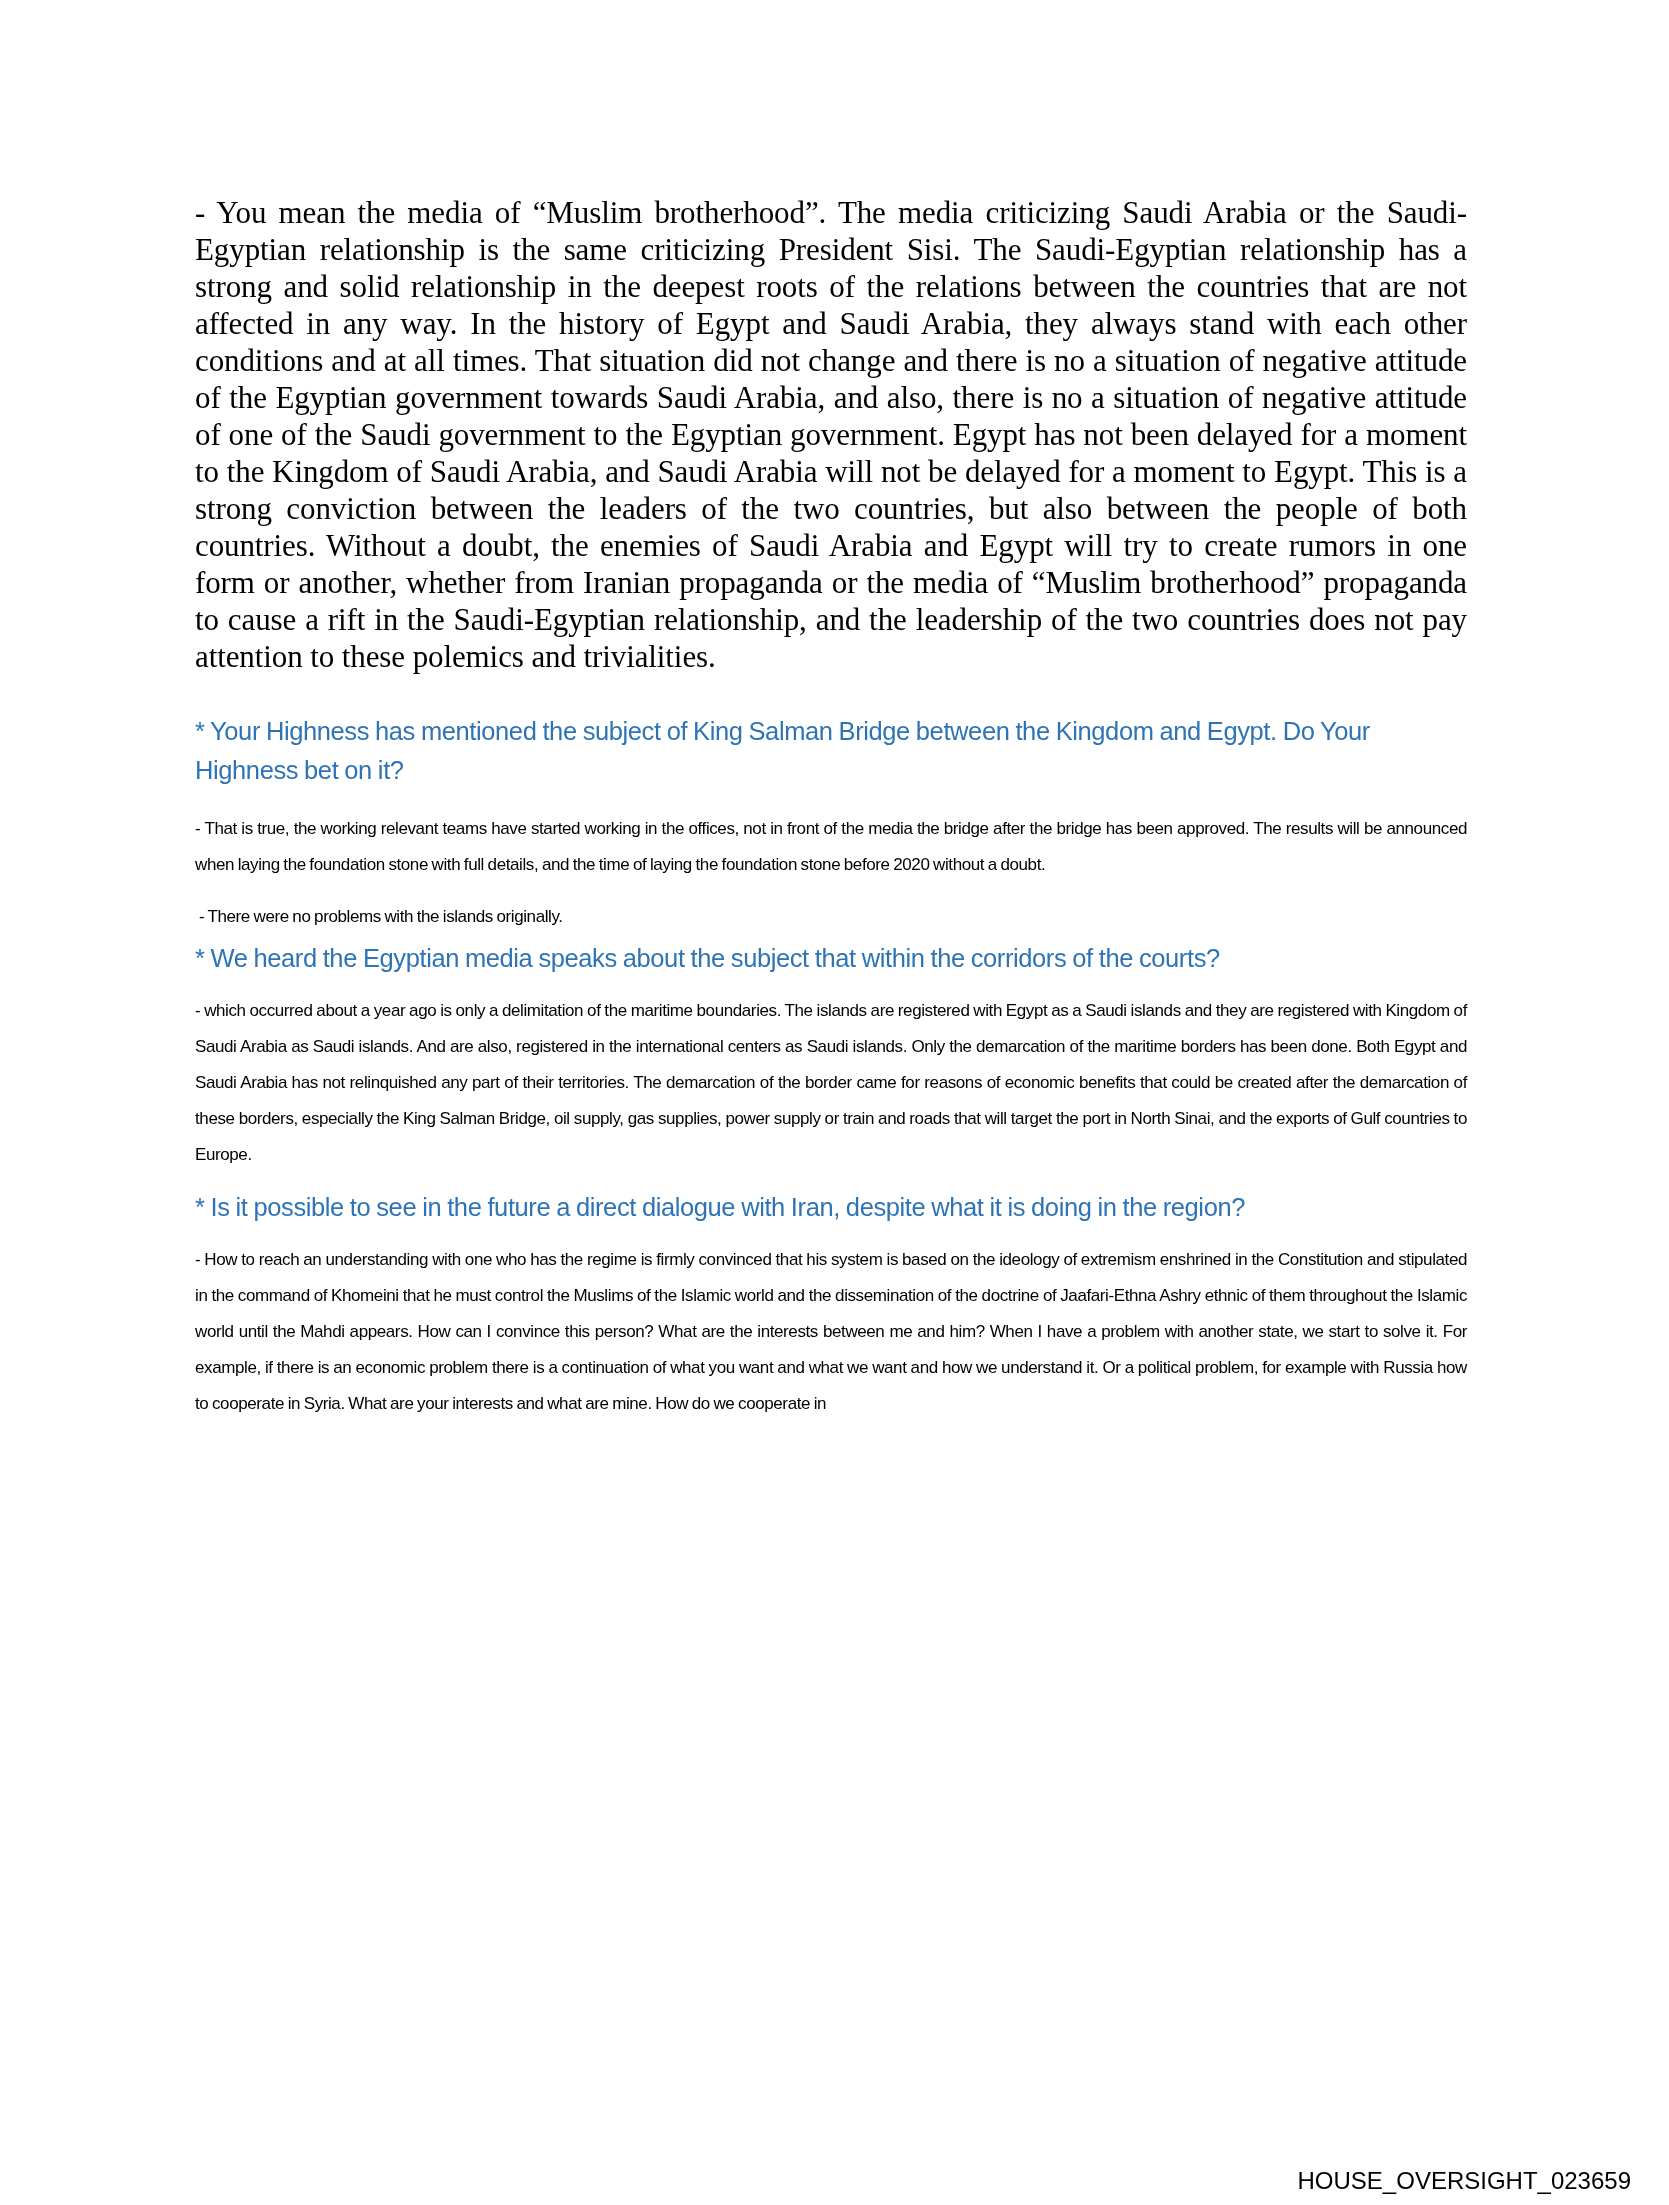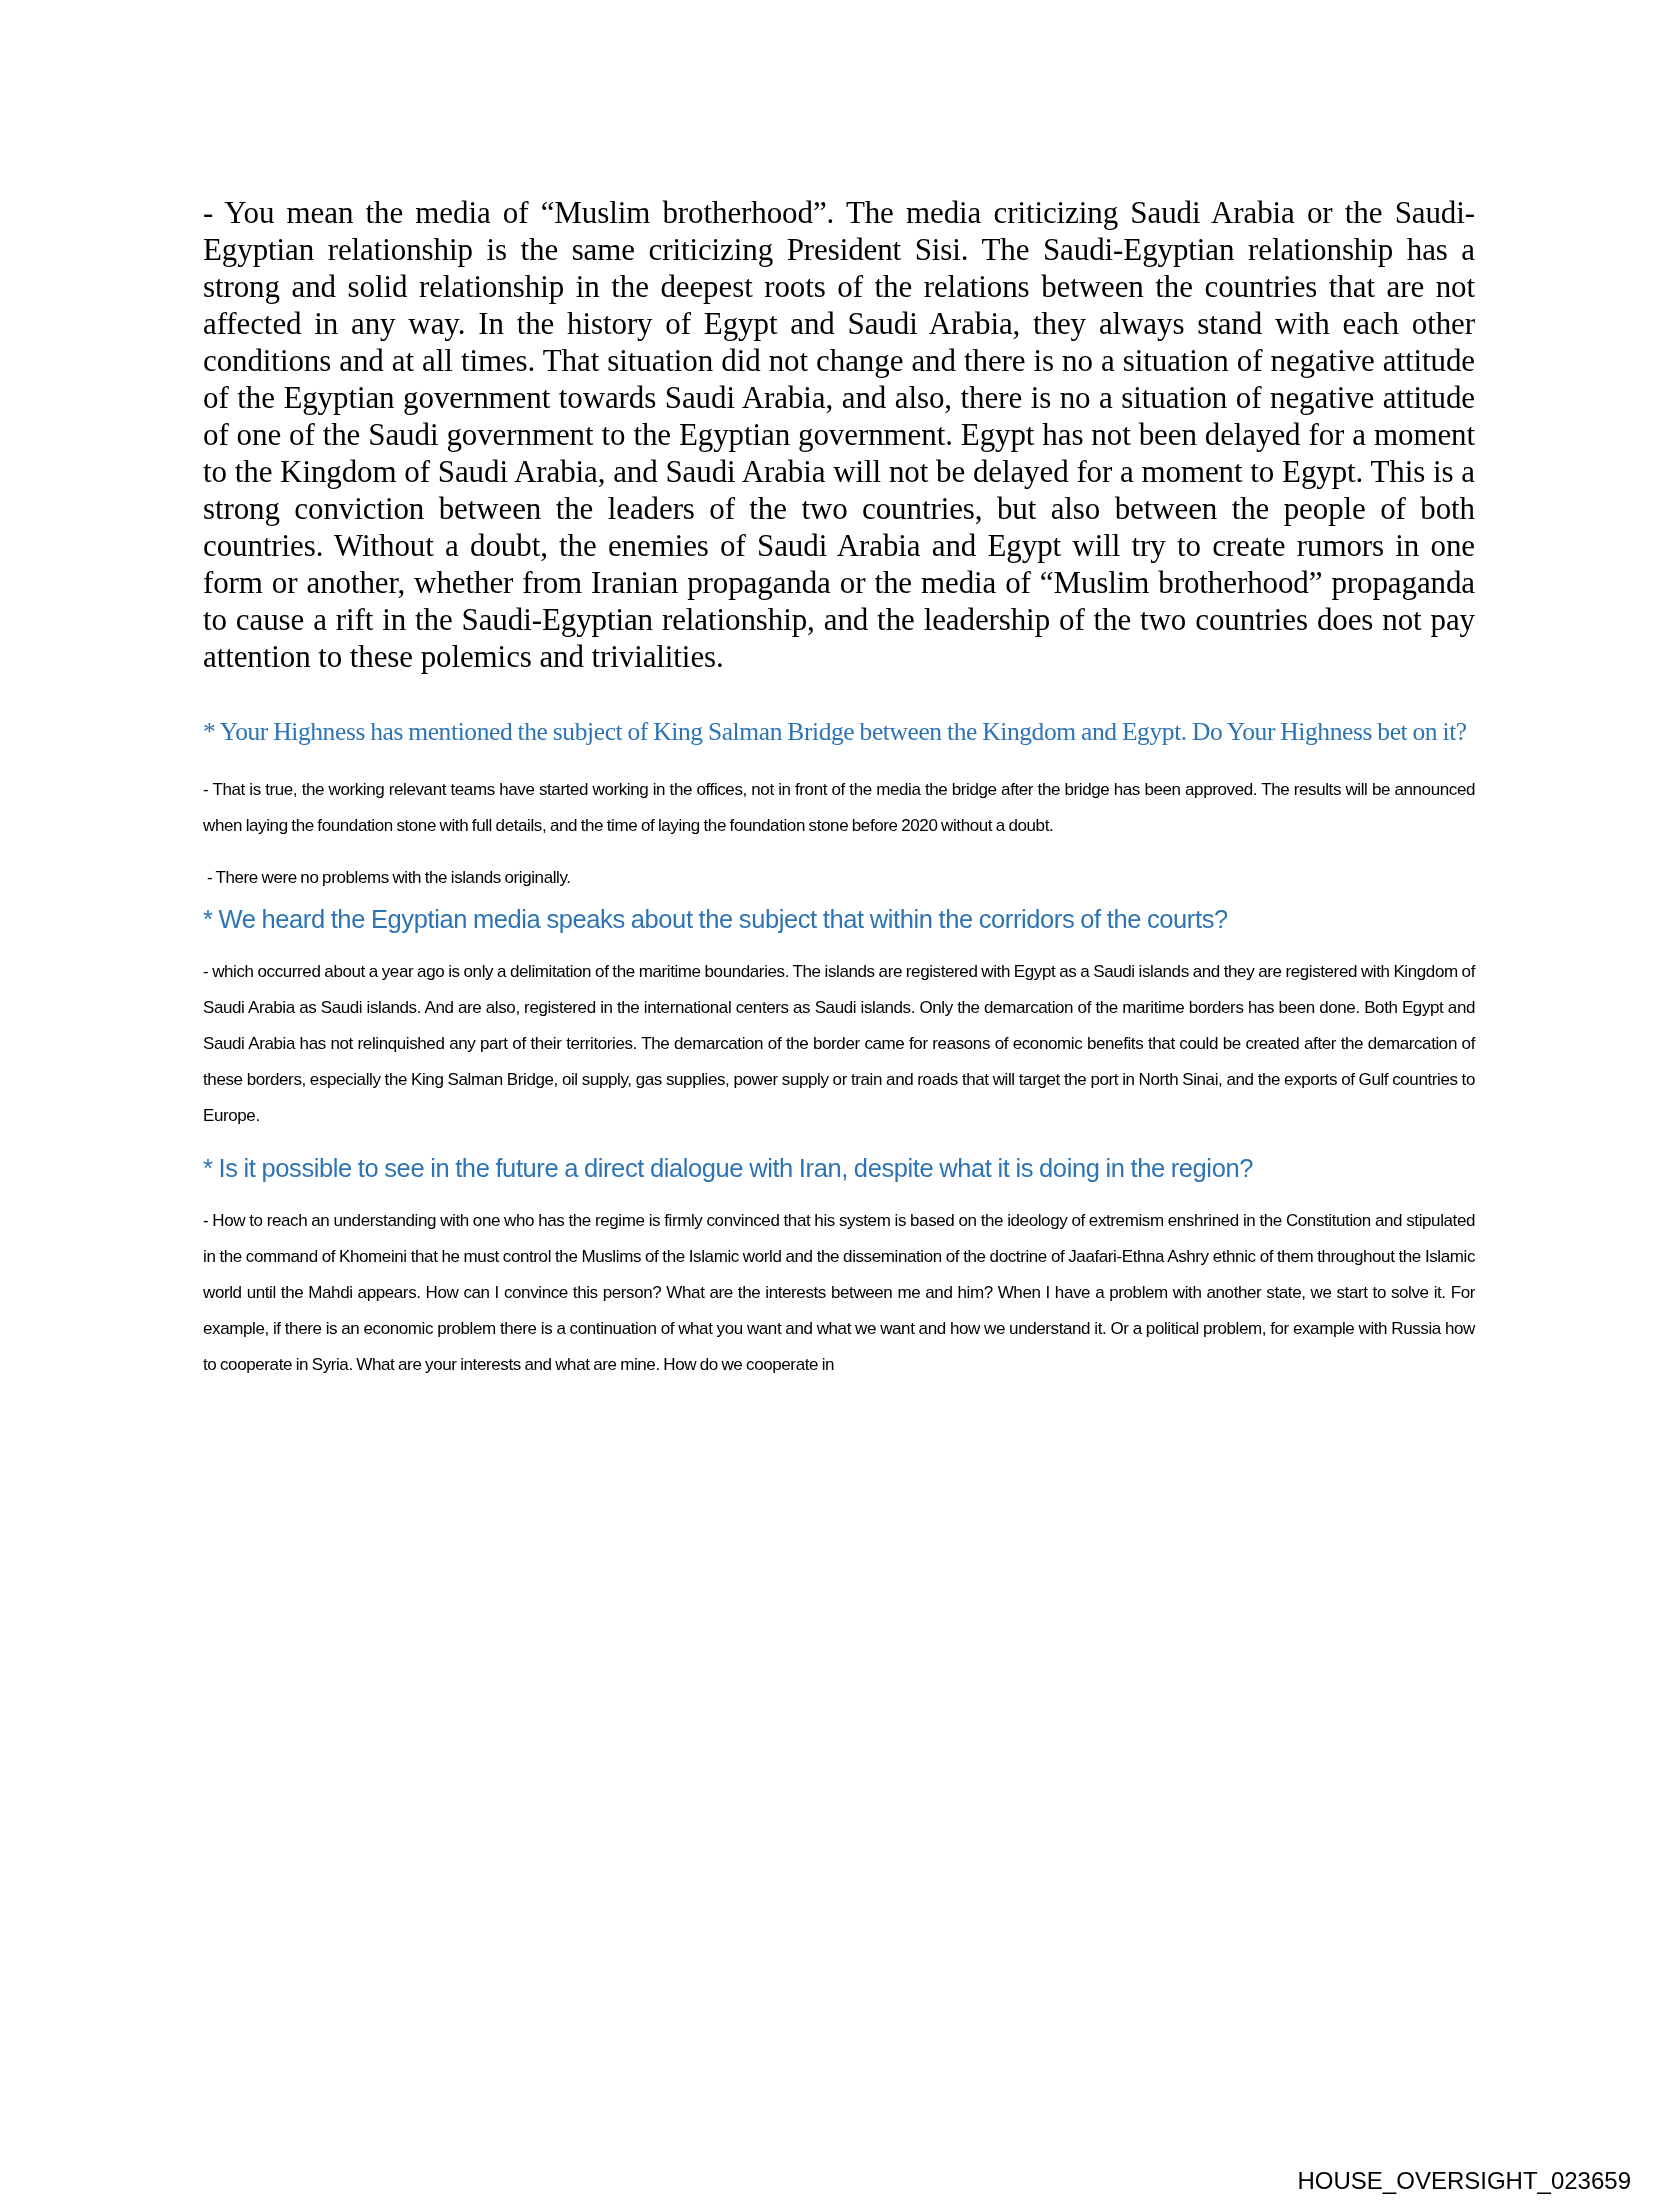--- a/index.html
+++ b/index.html
@@ -8,21 +8,21 @@
       background: #ffffff;
     }
     body {
       width: 1669px;
       height: 2205px;
       position: relative;
       overflow: hidden;
     }
     .page {
       position: absolute;
-      left: 203px;
+      left: 195px;
       top: 194px;
       width: 1272px;
     }
     .serif-para {
       font-family: "Liberation Serif", "DejaVu Serif", serif;
       font-size: 31px;
       line-height: 37px;
       color: #000000;
       text-align: justify;
       margin: 0;
@@ -40,21 +40,21 @@
     .answer {
       font-family: "Liberation Sans", "DejaVu Sans", sans-serif;
       font-size: 17px;
       line-height: 36px;
       color: #000000;
       text-align: justify;
       margin: 0;
       letter-spacing: -0.4px;
       word-spacing: -0.7px;
     }
-    .q1 { margin-top: 37px; font-family: Liberation Serif, serif; }
+    .q1 { margin-top: 37px; }
     .a1 { margin-top: 21px; }
     .q2 { margin-top: 23.6px; }
     .a2 { margin-top: 15.7px; padding-left: 3.9px; }
     .q3 { margin-top: 4px; }
     .a3 { margin-top: 15.7px; }
     .q4 { margin-top: 14.4px; }
     .a4 { margin-top: 15.7px; }
     .footer {
       position: absolute;
       right: 38px;

